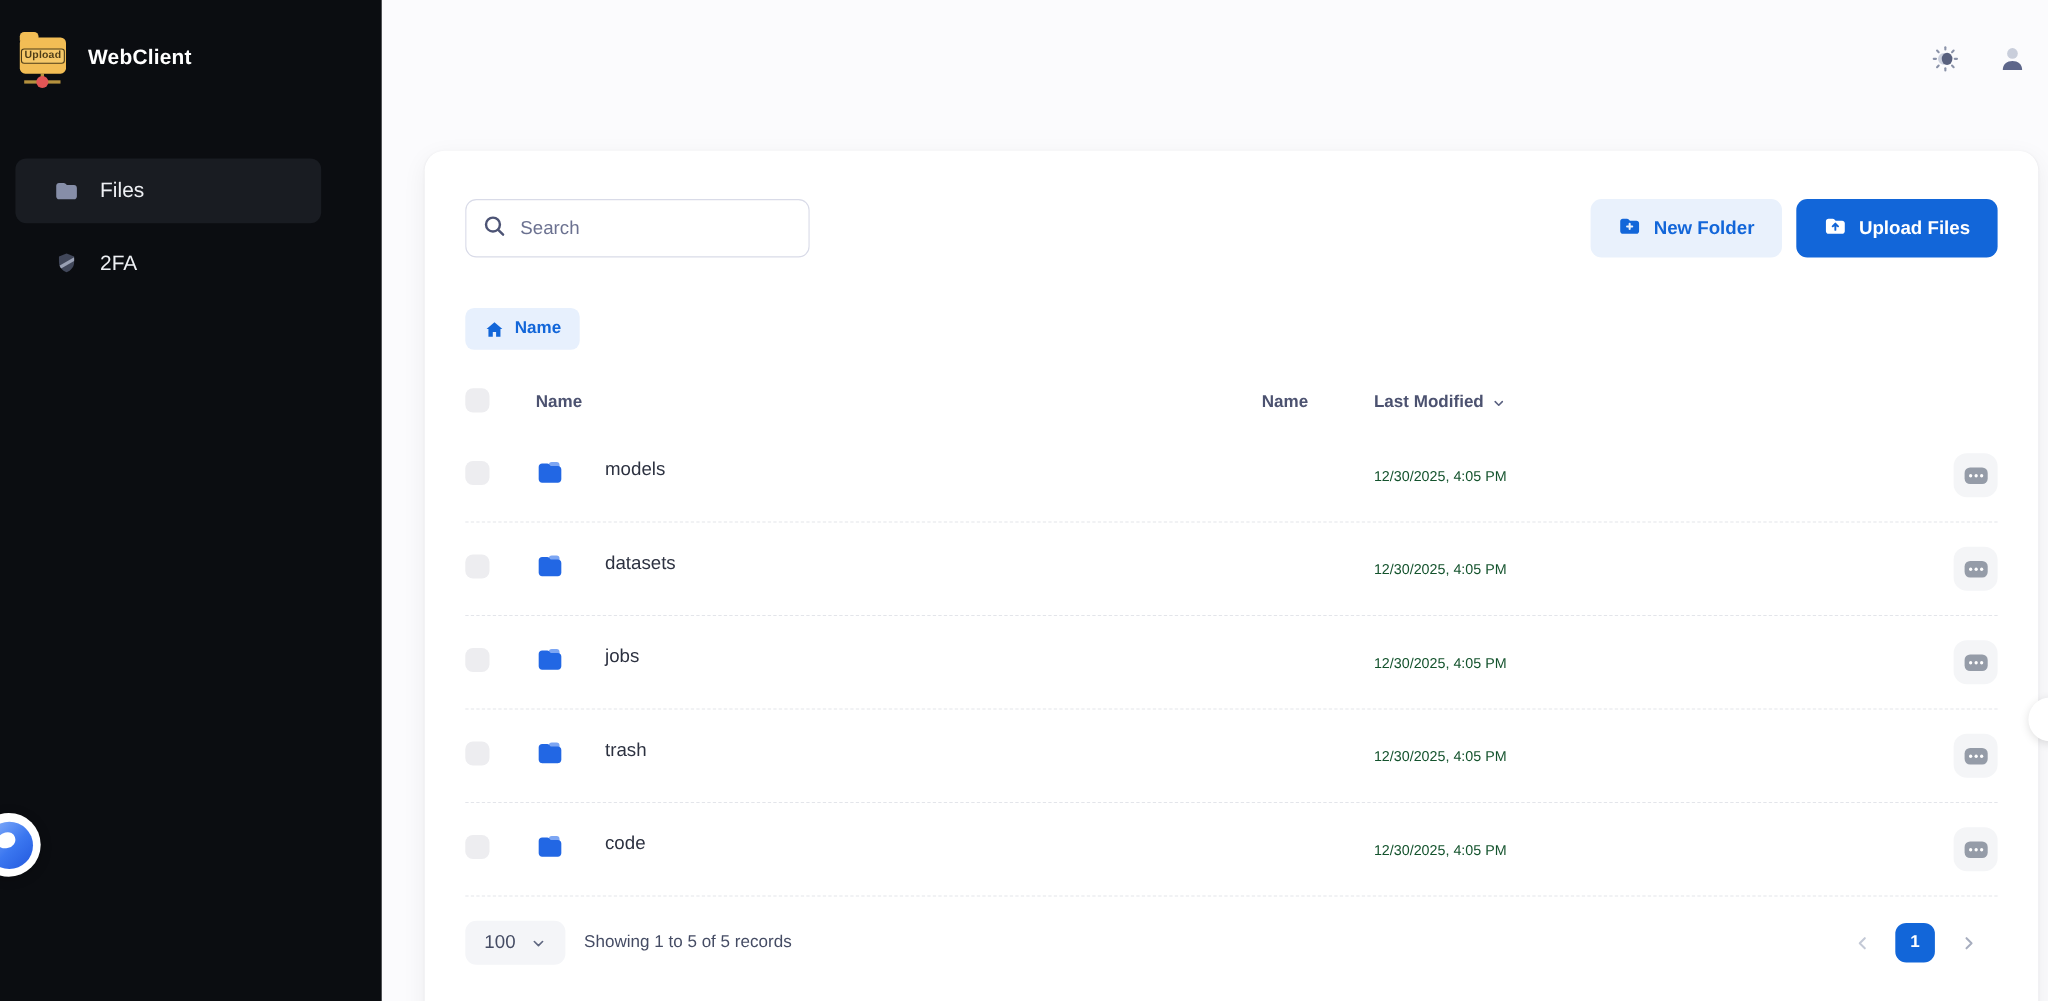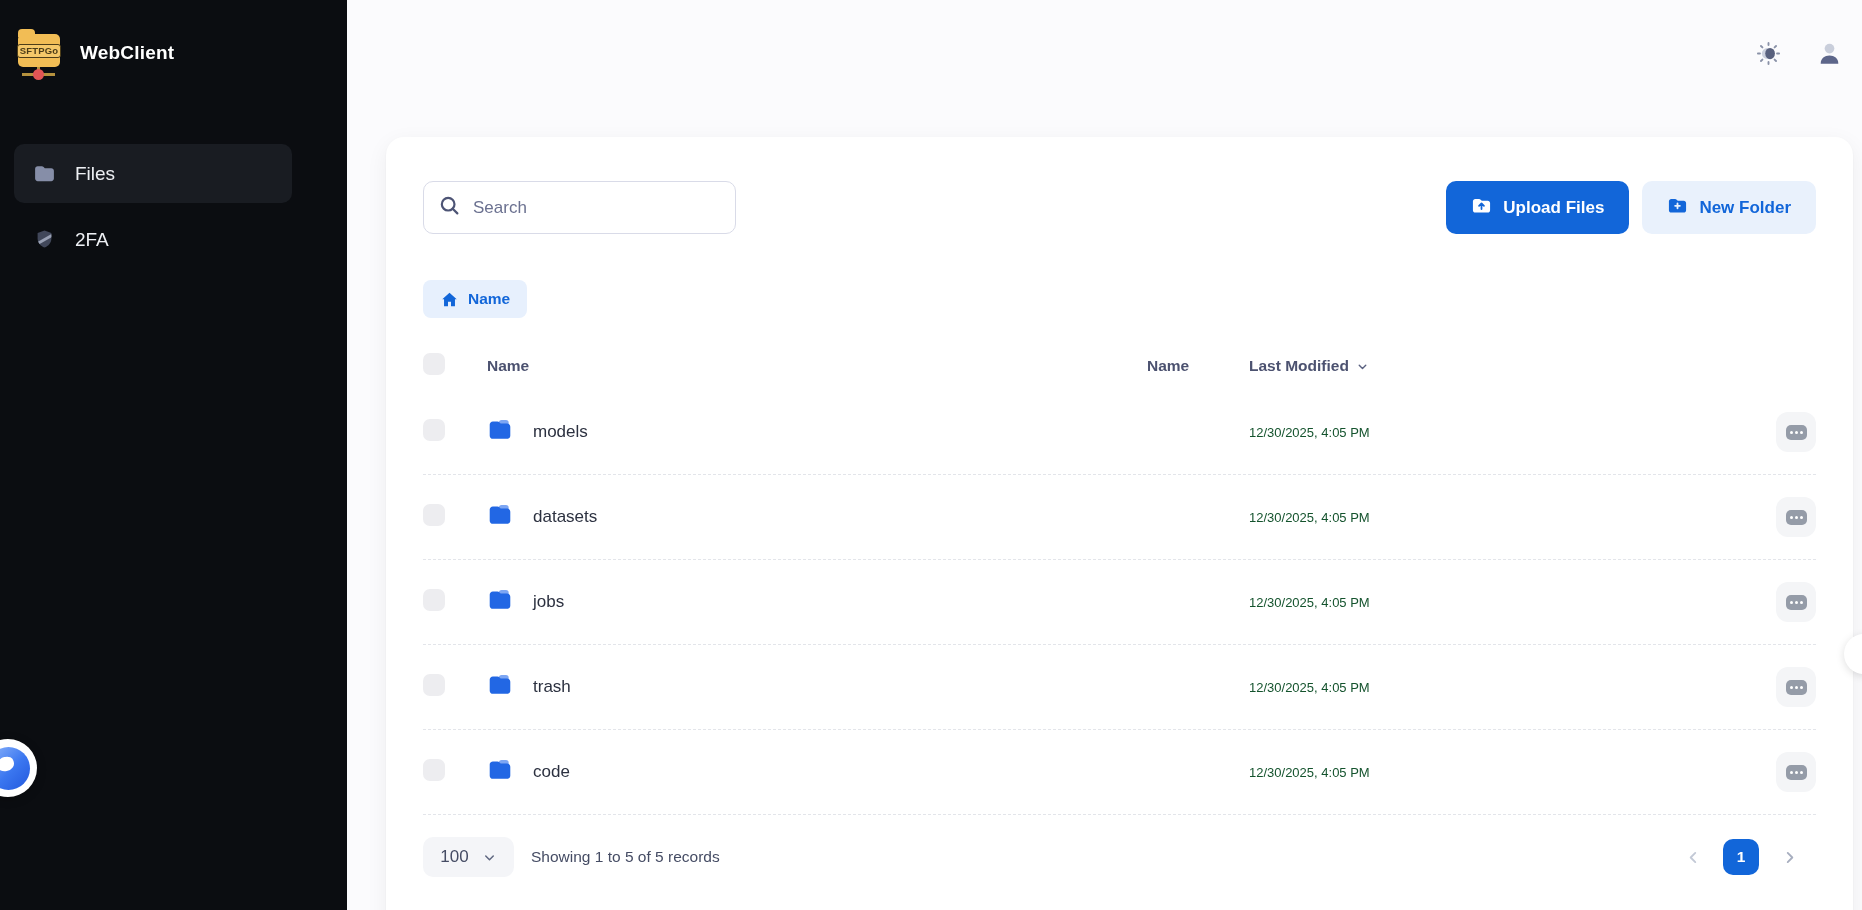--- a/index.html
+++ b/index.html
@@ -13,21 +13,21 @@
   .logo { width:46px; height:54px; position:relative; }
   .logo-folder { position:absolute; left:2px; top:8px; width:42px; height:33px; background:#f2bd55; border-radius:5px; display:flex; align-items:center; justify-content:center; }
   .logo-folder::before { content:""; position:absolute; left:0; top:-5px; width:17px; height:8px; background:#f2bd55; border-radius:4px 4px 0 0; }
   .logo-label { font-size:9.5px; font-weight:bold; color:#4d3d18; border:1.5px solid #4d3d18; border-radius:3px; padding:0.5px 2px; letter-spacing:.2px; background:#f5c869; }
   .logo-net-v { position:absolute; left:21px; top:41px; width:2.5px; height:7px; background:#b5913e; }
   .logo-net-h { position:absolute; left:6px; top:47px; width:33px; height:2.5px; background:#b5913e; }
   .logo-dot { position:absolute; left:17px; top:43px; width:11px; height:11px; border-radius:50%; background:#e25555; }
   .brand-title { color:#ffffff; font-size:19px; font-weight:bold; letter-spacing:.2px; }
 
   .nav { position:absolute; top:144px; left:0; right:0; }
-  .nav-item { display:flex; align-items:center; height:59px; margin:0 55px 7px 14px; padding-left:18px; border-radius:10px; cursor:pointer; width:278px; }
+  .nav-item { display:flex; align-items:center; height:59px; margin:0 55px 7px 14px; padding-left:34px; border-radius:10px; cursor:pointer; width:278px; }
   .nav-item.active { background:#191c22; }
   .nav-ic { width:24px; height:24px; display:flex; align-items:center; justify-content:center; }
   .nav-label { color:#eef0f4; font-size:19px; font-weight:500; margin-left:19px; }
 
   
   .topbar-ic { position:absolute; width:28px; height:28px; display:flex; align-items:center; justify-content:center; background:none; border:none; cursor:pointer; }
   .theme-btn { top:39px; left:1754px; }
   .user-btn  { top:39px; left:1815px; }
 
   
@@ -46,21 +46,21 @@
   .crumb-home { display:inline-flex; align-items:center; gap:9px; height:38px; padding:0 17px; background:#e7f0fd; border-radius:8px; border:none; cursor:pointer; font-family:inherit; }
   .crumb-home span { color:#1266d9; font-size:15.5px; font-weight:bold; }
 
   .grid-row { display:grid; grid-template-columns:64px 660px 102px 1fr; align-items:center; }
   .thead { margin-top:24px; height:48px; }
   .th { color:#4c5270; font-size:15.5px; font-weight:bold; }
   .th-mod { display:flex; align-items:center; gap:7px; cursor:pointer; }
   .checkbox { width:22px; height:22px; background:#ededf0; border-radius:7px; display:inline-block; cursor:pointer; }
 
   .trow { height:85px; border-bottom:1px dashed #e3e5ea; }
-  .cell-name { display:flex; align-items:center; gap:20px; cursor:pointer; }
+  .cell-name { display:flex; align-items:flex-start; gap:37px; cursor:pointer; }
   .fname { color:#2c3140; font-size:17px; font-weight:500; }
   .cell-size { color:#3c4358; font-size:16.5px; }
   .cell-mod { display:flex; align-items:center; justify-content:space-between; }
   .fdate { color:#14532d; font-size:13px; }
   .row-menu { width:40px; height:40px; border:none; border-radius:12px; background:#f4f5f7; display:flex; align-items:center; justify-content:center; cursor:pointer; }
   .dots-pill { width:21px; height:15px; background:#959ca8; border-radius:5px; display:flex; align-items:center; justify-content:center; gap:2px; }
   .dots-pill i { width:3px; height:3px; background:#ffffff; border-radius:50%; }
 
   .pager { margin-top:22px; display:flex; align-items:center; justify-content:space-between; }
   .pager-left { display:flex; align-items:center; gap:17px; }
@@ -82,21 +82,21 @@
 
 <div class="screen">
 
   <div class="sidebar">
     <div class="brand">
       <div class="logo">
         <div class="logo-net-v"></div>
         <div class="logo-net-h"></div>
         <div class="logo-dot"></div>
         <div class="logo-folder">
-          <span class="logo-label">SFTPGo</span>
+          <span class="logo-label">Upload</span>
         </div>
       </div>
       <div class="brand-title">WebClient</div>
     </div>
 
     <div class="nav">
       <div class="nav-item active">
         <span class="nav-ic">
           <svg width="23" height="23" viewBox="0 0 24 24">
               <path d="M2.2 7.2c0-1.5 1.2-2.7 2.7-2.7h4.3c.7 0 1.4.3 1.9.8l1.2 1.2h6.8c1.5 0 2.7 1.2 2.7 2.7v8.1c0 1.5-1.2 2.7-2.7 2.7H4.9c-1.5 0-2.7-1.2-2.7-2.7z" fill="#868ea8"></path>
@@ -156,38 +156,38 @@
       <div class="searchbox">
         <span>
           <svg width="23" height="23" viewBox="0 0 24 24" fill="none" stroke="#4d5475" stroke-width="2.3" stroke-linecap="round">
               <circle cx="10.6" cy="10.6" r="6.6"></circle>
               <line x1="15.6" y1="15.6" x2="20.2" y2="20.2"></line>
             </svg>
         </span>
         <input type="text" placeholder="Search" style="">
       </div>
       <div class="btn-group">
+        <button class="btn btn-soft">
+          <span>
+            <svg width="21" height="21" viewBox="0 0 24 24">
+                <path d="M2.2 7.2c0-1.5 1.2-2.7 2.7-2.7h4.3c.7 0 1.4.3 1.9.8l1.2 1.2h6.8c1.5 0 2.7 1.2 2.7 2.7v8.1c0 1.5-1.2 2.7-2.7 2.7H4.9c-1.5 0-2.7-1.2-2.7-2.7z" fill="#1266d9"></path>
+                <path d="M12 9.7v5.4M9.3 12.4h5.4" stroke="#e9f1fc" stroke-width="2.1" stroke-linecap="round"></path>
+              </svg>
+          </span>
+          <span>New Folder</span>
+        </button>
         <button class="btn btn-solid">
           <span>
             <svg width="21" height="21" viewBox="0 0 24 24">
                 <path d="M2.2 7.2c0-1.5 1.2-2.7 2.7-2.7h4.3c.7 0 1.4.3 1.9.8l1.2 1.2h6.8c1.5 0 2.7 1.2 2.7 2.7v8.1c0 1.5-1.2 2.7-2.7 2.7H4.9c-1.5 0-2.7-1.2-2.7-2.7z" fill="#ffffff"></path>
                 <path d="M12 16v-6M9.2 12.3 12 9.5l2.8 2.8" stroke="#1266d9" stroke-width="2" stroke-linecap="round" stroke-linejoin="round"></path>
               </svg>
           </span>
           <span>Upload Files</span>
         </button>
-        <button class="btn btn-soft">
-          <span>
-            <svg width="21" height="21" viewBox="0 0 24 24">
-                <path d="M2.2 7.2c0-1.5 1.2-2.7 2.7-2.7h4.3c.7 0 1.4.3 1.9.8l1.2 1.2h6.8c1.5 0 2.7 1.2 2.7 2.7v8.1c0 1.5-1.2 2.7-2.7 2.7H4.9c-1.5 0-2.7-1.2-2.7-2.7z" fill="#1266d9"></path>
-                <path d="M12 9.7v5.4M9.3 12.4h5.4" stroke="#e9f1fc" stroke-width="2.1" stroke-linecap="round"></path>
-              </svg>
-          </span>
-          <span>New Folder</span>
-        </button>
       </div>
     </div>
 
     <div class="crumbs">
       <button class="crumb-home">
         <svg width="19" height="19" viewBox="0 0 24 24">
             <path d="M12 3.6 2.9 11.6h2.2V20.4h5V14.8h3.8v5.6h5V11.6h2.2Z" fill="#1266d9"></path>
           </svg>
         <span>Name</span>
       </button>

